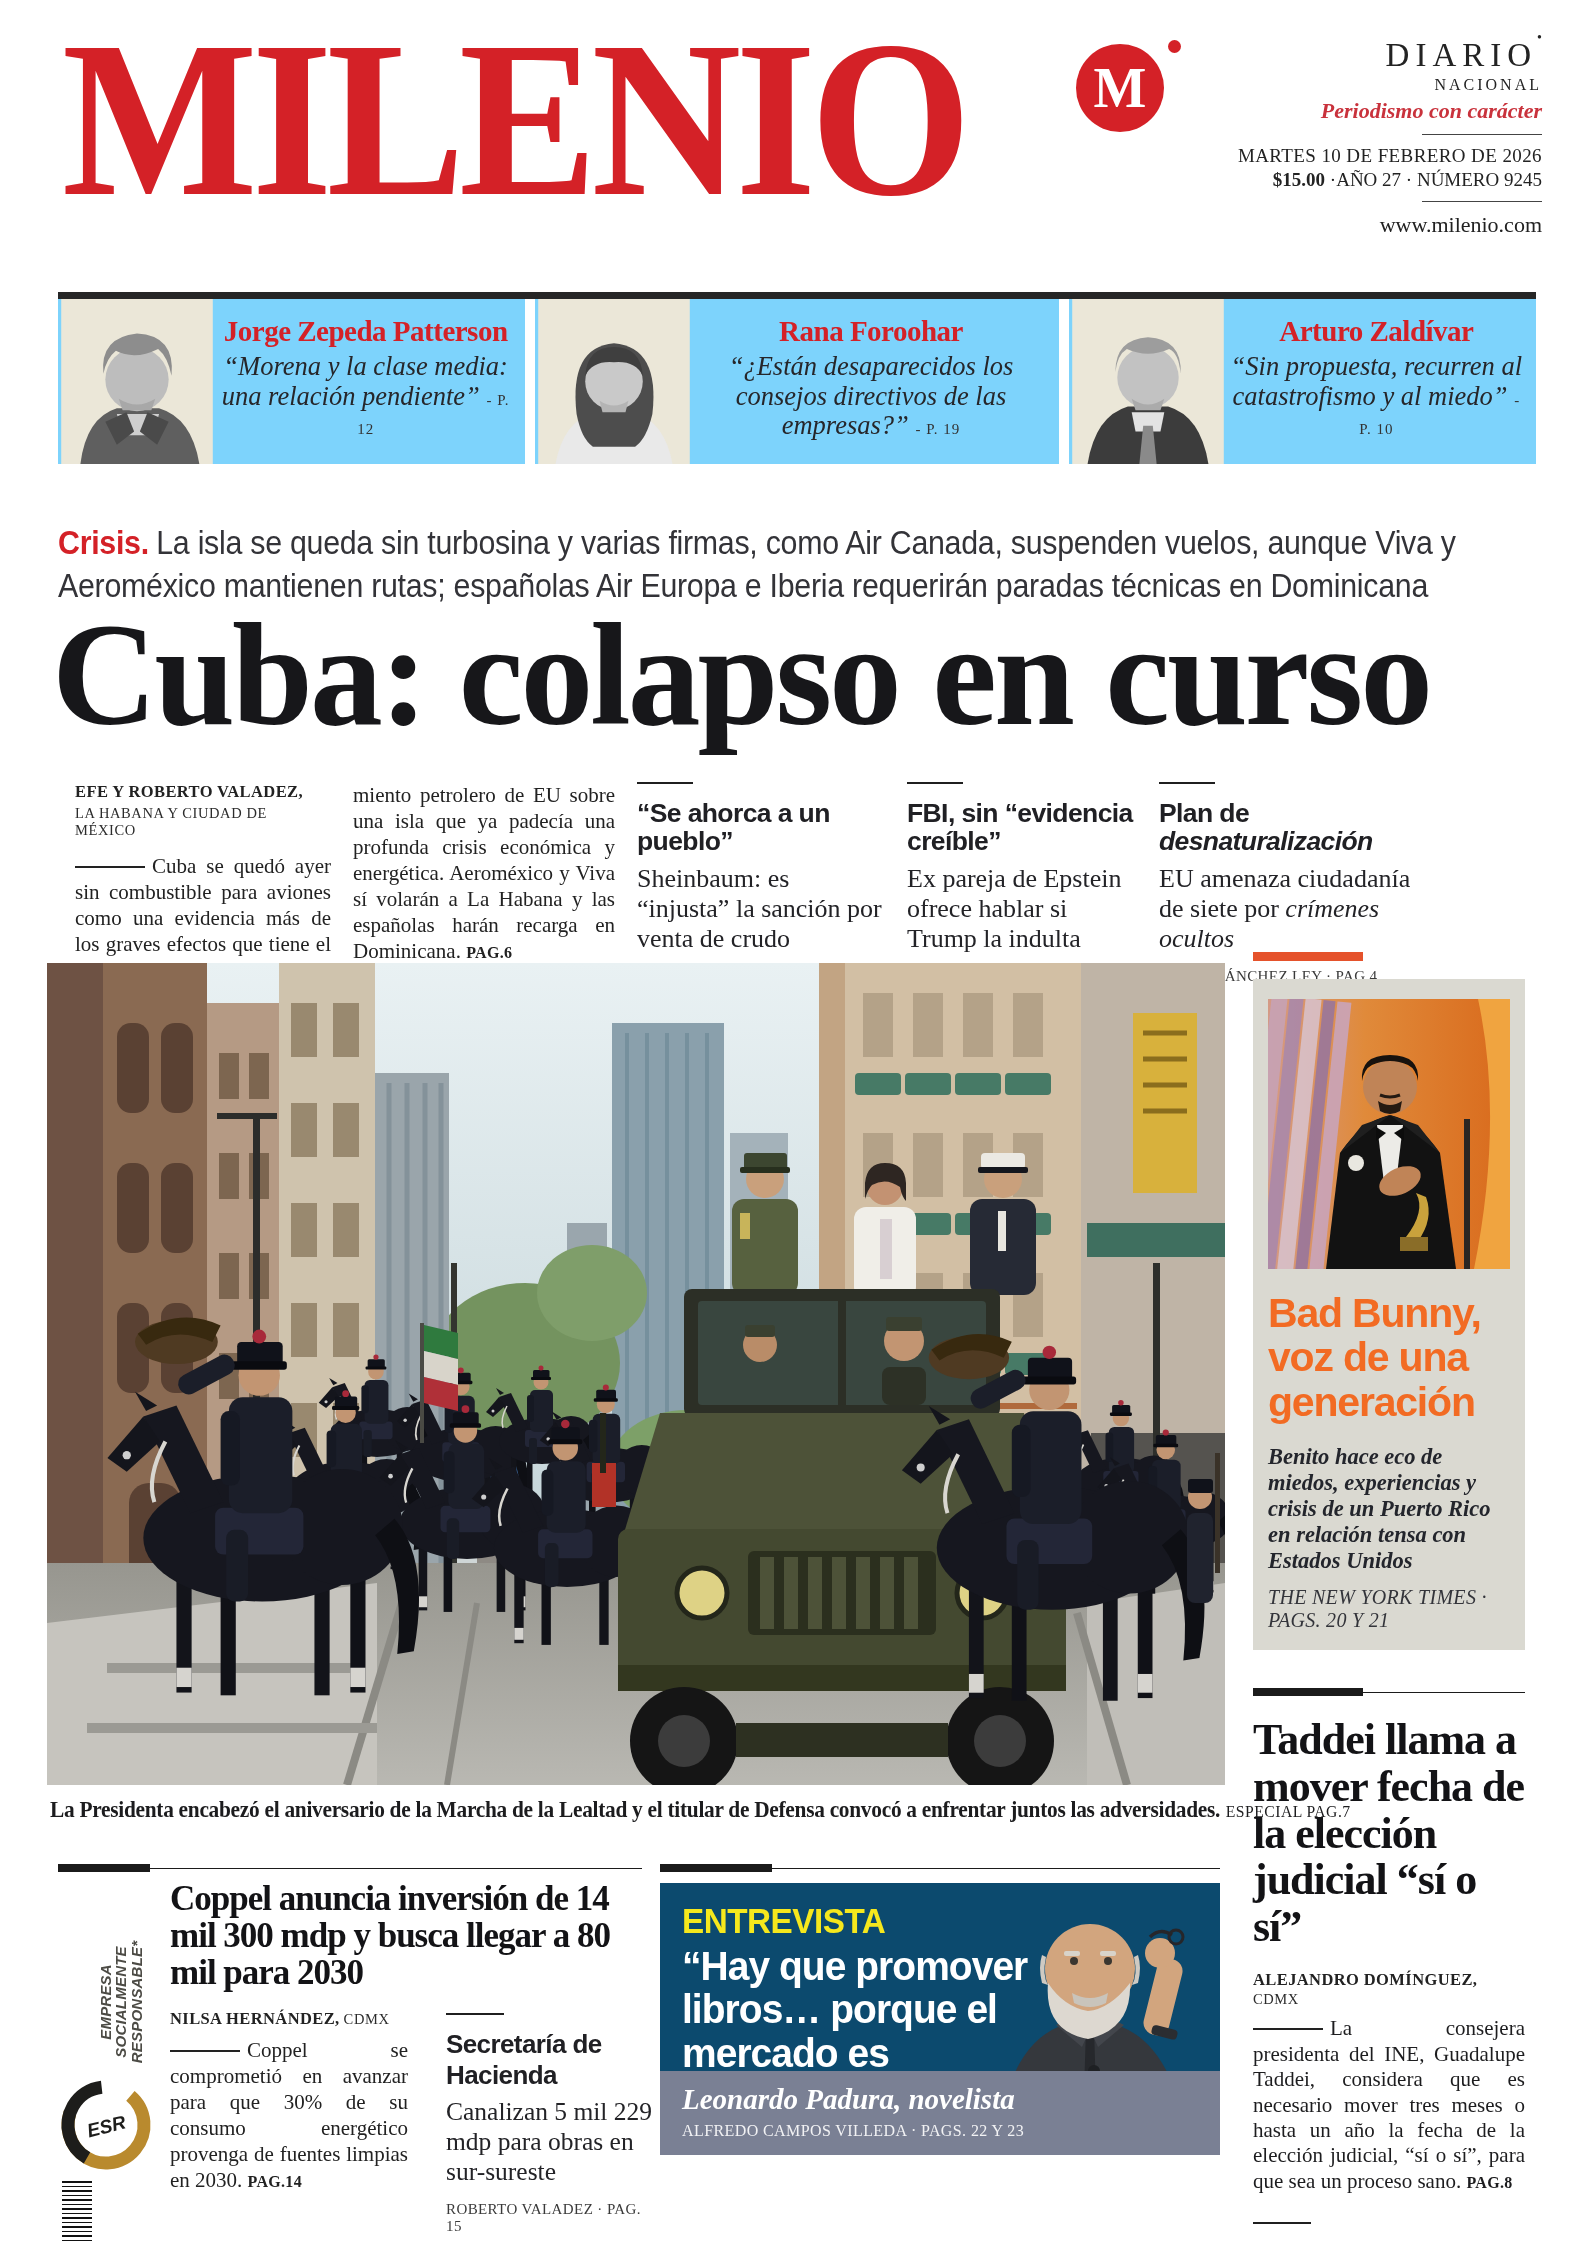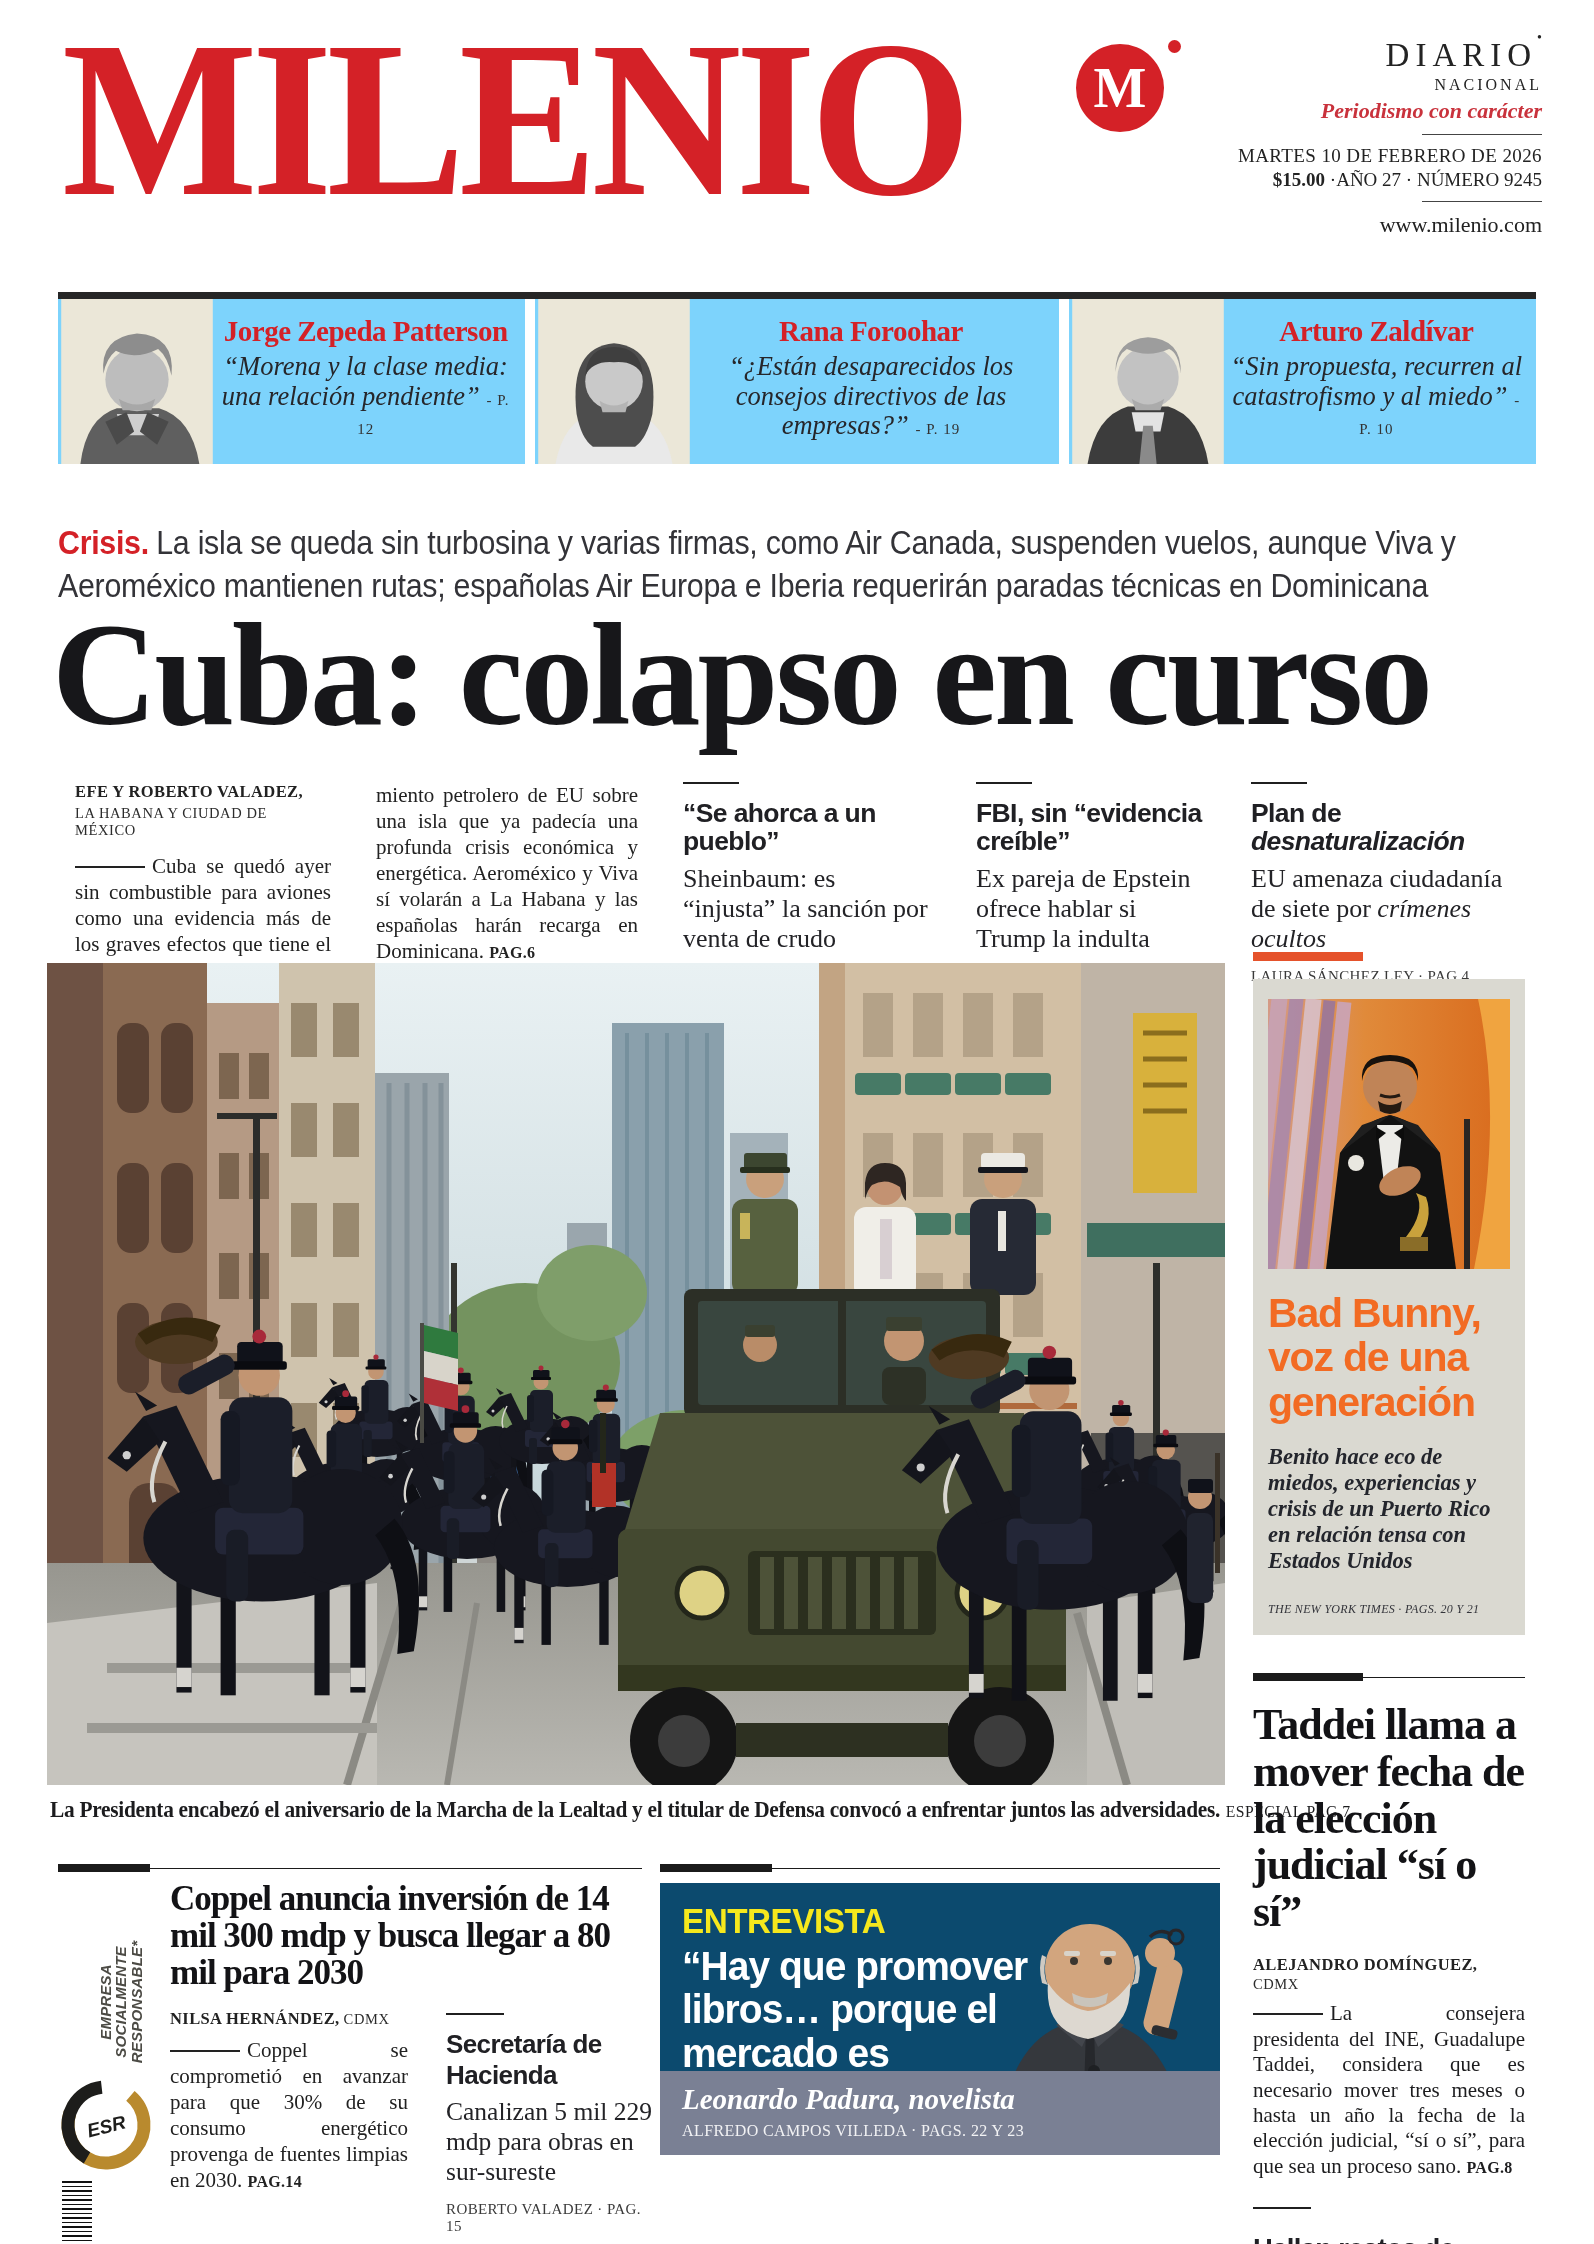--- a/index.html
+++ b/index.html
@@ -41,21 +41,21 @@
   
   .kicker { position:absolute; left:58px; top:522px; width:1600px; font-family:"Liberation Sans","DejaVu Sans",sans-serif;
             font-size:33px; line-height:1.3; color:#333338; letter-spacing:-.3px;
             transform:scaleX(.92); transform-origin:left top; width:1605px; }
   .kicker b { color:#d42127; font-weight:bold; margin-right:8px; }
   .headline { position:absolute; left:52px; top:598px; font-weight:bold; font-size:147px; line-height:1.05;
               letter-spacing:-3px; color:#17171a; white-space:nowrap; transform:scaleX(.99); transform-origin:left top; }
 
   
   .deckrow { position:absolute; left:75px; top:782px; width:1462px; display:grid;
-             grid-template-columns:256px 262px 248px 230px 282px; column-gap:45px; }
+             grid-template-columns:256px 262px 248px 230px 282px; column-gap:22px; }
   .byline { font-weight:bold; font-size:16.5px; letter-spacing:.4px; color:#222; }
   .dateline { font-size:14.5px; letter-spacing:.6px; color:#2c2c2c; margin-top:3px; }
   .bodytext { font-size:21px; line-height:1.24; text-align:justify; color:#222; margin-top:14px; }
   .bodytext.flush { margin-top:0; }
   .dash { display:inline-block; width:70px; border-bottom:2px solid #222; transform:translateY(-5px); margin-right:7px; }
   .pageref { font-weight:bold; font-size:16px; letter-spacing:.3px; }
   .brief::before { content:""; display:block; width:56px; border-top:2px solid #1f1f1f; margin-bottom:16px; }
   .brief-title { font-family:"Liberation Sans","DejaVu Sans",sans-serif; font-weight:bold; font-size:26.5px;
                  letter-spacing:-.6px; color:#202024; line-height:1.05; }
   .brief-title i { font-style:italic; }
@@ -72,21 +72,21 @@
 
   
   .sidebar { position:absolute; left:1253px; top:952px; width:272px; }
   .sb-bar { width:110px; height:9px; background:#e5522b; }
   .graybox { margin-top:18px; background:#dad9d1; padding:20px 15px 18px 15px; }
   .bb-photo { width:100%; height:270px; overflow:hidden; }
   .bb-photo svg { display:block; }
   .bb-headline { margin-top:22px; font-family:"Liberation Sans","DejaVu Sans",sans-serif; font-weight:bold;
                  font-size:41px; line-height:1.08; letter-spacing:-1.2px; color:#f26b23; }
   .bb-deck { margin-top:20px; font-weight:bold; font-style:italic; font-size:22.5px; line-height:1.16; color:#23252c; }
-  .bb-credit { margin-top:28px; font-style:italic; font-size:12px; letter-spacing:.3px; color:#33343a; }
+  .bb-credit { margin-top:12px; font-style:italic; font-size:20px; letter-spacing:.3px; color:#33343a; }
   .rule { position:relative; border-top:1.5px solid #1b1b1b; }
   .rule span { position:absolute; left:0; top:-5px; height:8px; background:#1b1b1b; }
   .sb-rule1 { margin-top:42px; }
   .tad-head { margin-top:24px; font-weight:bold; font-size:44px; line-height:1.06; letter-spacing:-1px; color:#131316; }
   .tad-byline { margin-top:20px; }
   .tad-body { font-size:21px; line-height:1.21; text-align:justify; margin-top:8px; }
   .shortrule { width:58px; border-top:2px solid #1f1f1f; margin-top:28px; }
   .hallan-title { margin-top:24px; font-family:"Liberation Sans","DejaVu Sans",sans-serif; font-weight:bold;
                   font-size:27.5px; letter-spacing:-.7px; color:#202024; }
 

